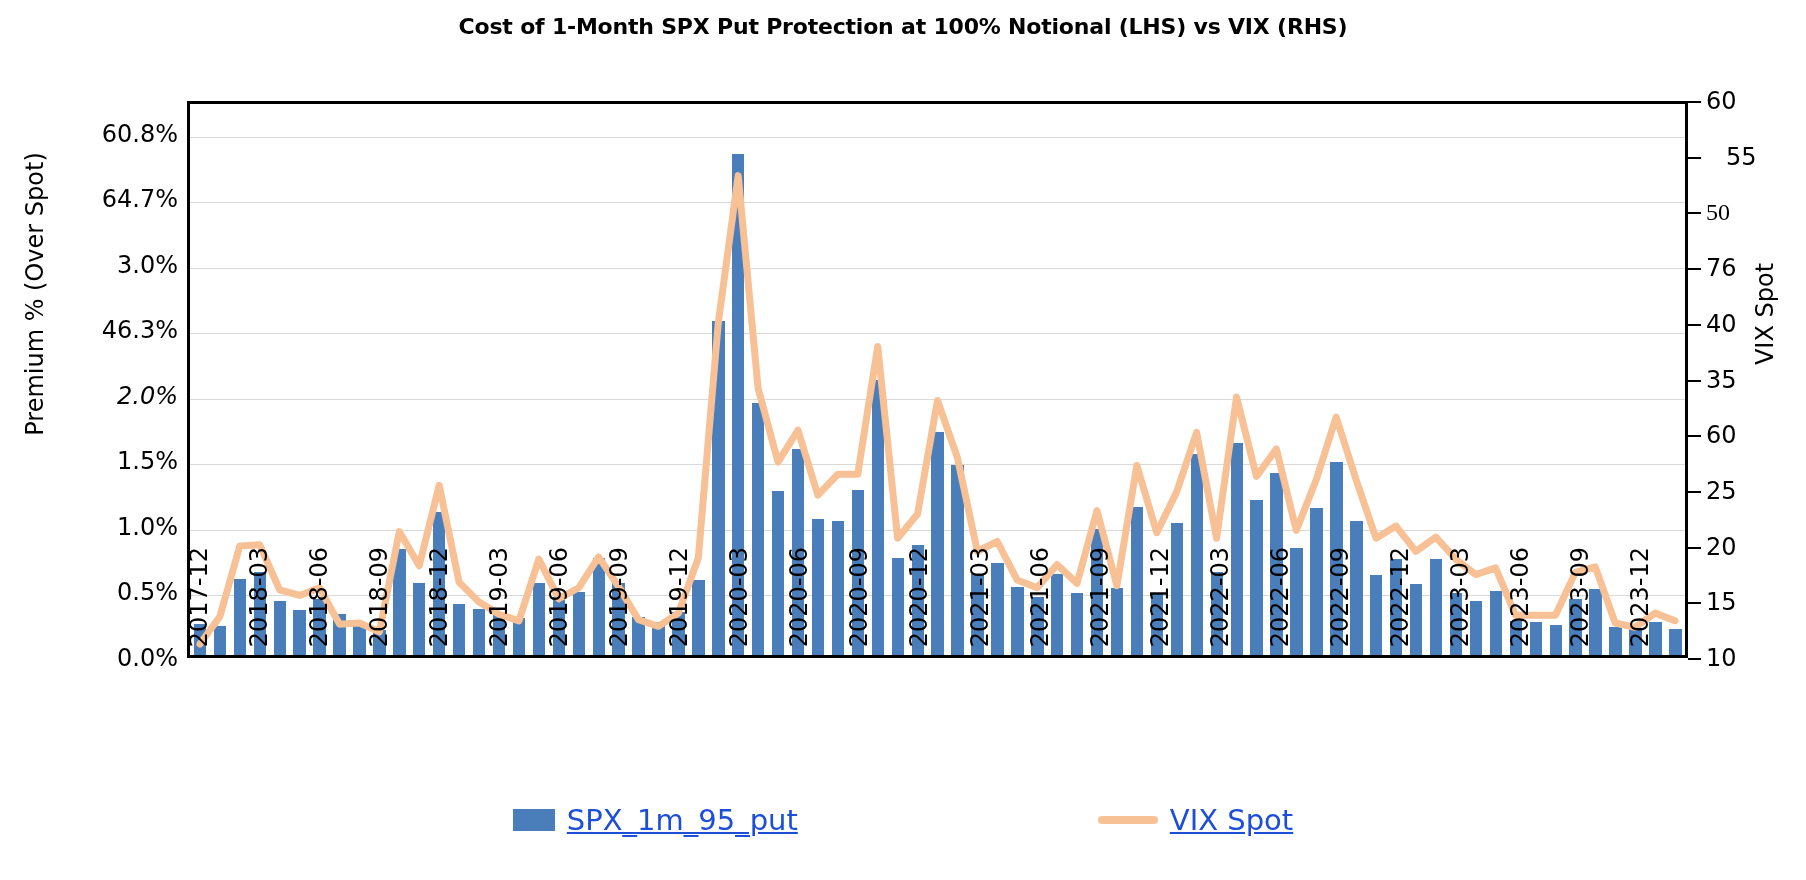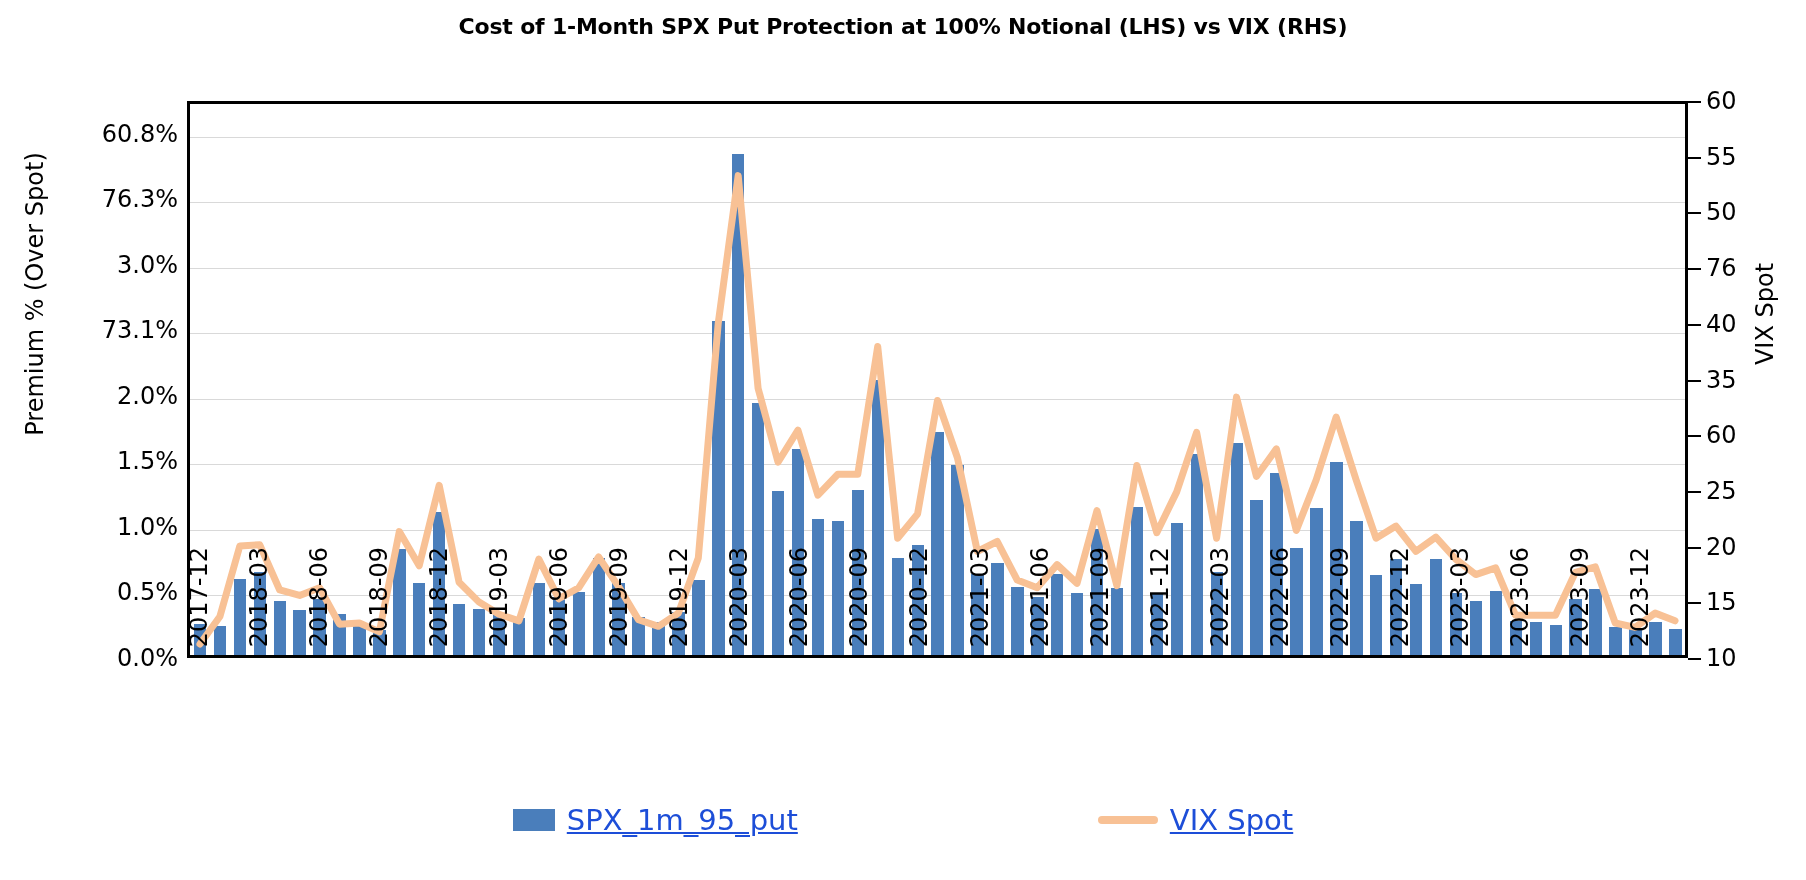--- a/index.html
+++ b/index.html
@@ -81,24 +81,24 @@
 <div id="frame">
 
   <div id="title">Cost of 1-Month SPX Put Protection at 100% Notional (LHS) vs VIX (RHS)</div>
 
   <div id="ylabel-left">Premium % (Over Spot)</div>
   <div id="ytl-labels">
       <div class="ytl" style="top: 557px;">0.0%</div>
       <div class="ytl" style="top: 491.471px;">0.5%</div>
       <div class="ytl" style="top: 425.941px;">1.0%</div>
       <div class="ytl" style="top: 360.412px;">1.5%</div>
-      <div class="ytl" style="top: 294.882px;">2.0%</div>
-      <div class="ytl" style="top: 229.353px;">73.1%</div>
+      <div class="ytl" style="top: 294.882px; font-style: italic;">2.0%</div>
+      <div class="ytl" style="top: 229.353px;">46.3%</div>
       <div class="ytl" style="top: 163.824px;">3.0%</div>
-      <div class="ytl" style="top: 98.2941px;">76.3%</div>
+      <div class="ytl" style="top: 98.2941px;">64.7%</div>
       <div class="ytl" style="top: 32.7647px;">60.8%</div>
     </div>
 
   <div id="plot">
     <div id="gridlines">
         <div class="gridline" style="top: 491.471px;"></div>
         <div class="gridline" style="top: 425.941px;"></div>
         <div class="gridline" style="top: 360.412px;"></div>
         <div class="gridline" style="top: 294.882px;"></div>
         <div class="gridline" style="top: 229.353px;"></div>
@@ -355,22 +355,22 @@
     </div>
   <div id="ytr-labels">
       <div class="ytr" style="top: 557px; text-align: center;">10</div>
       <div class="ytr" style="top: 501.3px;">15</div>
       <div class="ytr" style="top: 445.6px;">20</div>
       <div class="ytr" style="top: 389.9px;">25</div>
       <div class="ytr" style="top: 334.2px;">60</div>
       <div class="ytr" style="top: 278.5px;">35</div>
       <div class="ytr" style="top: 222.8px;">40</div>
       <div class="ytr" style="top: 167.1px;">76</div>
-      <div class="ytr" style="top: 111.4px;">50</div>
-      <div class="ytr" style="top: 55.7px;">55</div>
+      <div class="ytr" style="top: 111.4px; font-family: Liberation Serif, serif;">50</div>
+      <div class="ytr" style="top: 55.7px; margin-left: 20px;">55</div>
       <div class="ytr" style="top: 0px;">60</div>
     </div>
   <div id="ylabel-right">VIX Spot</div>
 
   <div id="xaxis">
       <div class="xtickwrap" style="left: 10.0067px;">
         <div class="xtick">2017-12</div>
       </div>
       <div class="xtickwrap" style="left: 70.0467px;">
         <div class="xtick">2018-03</div>

